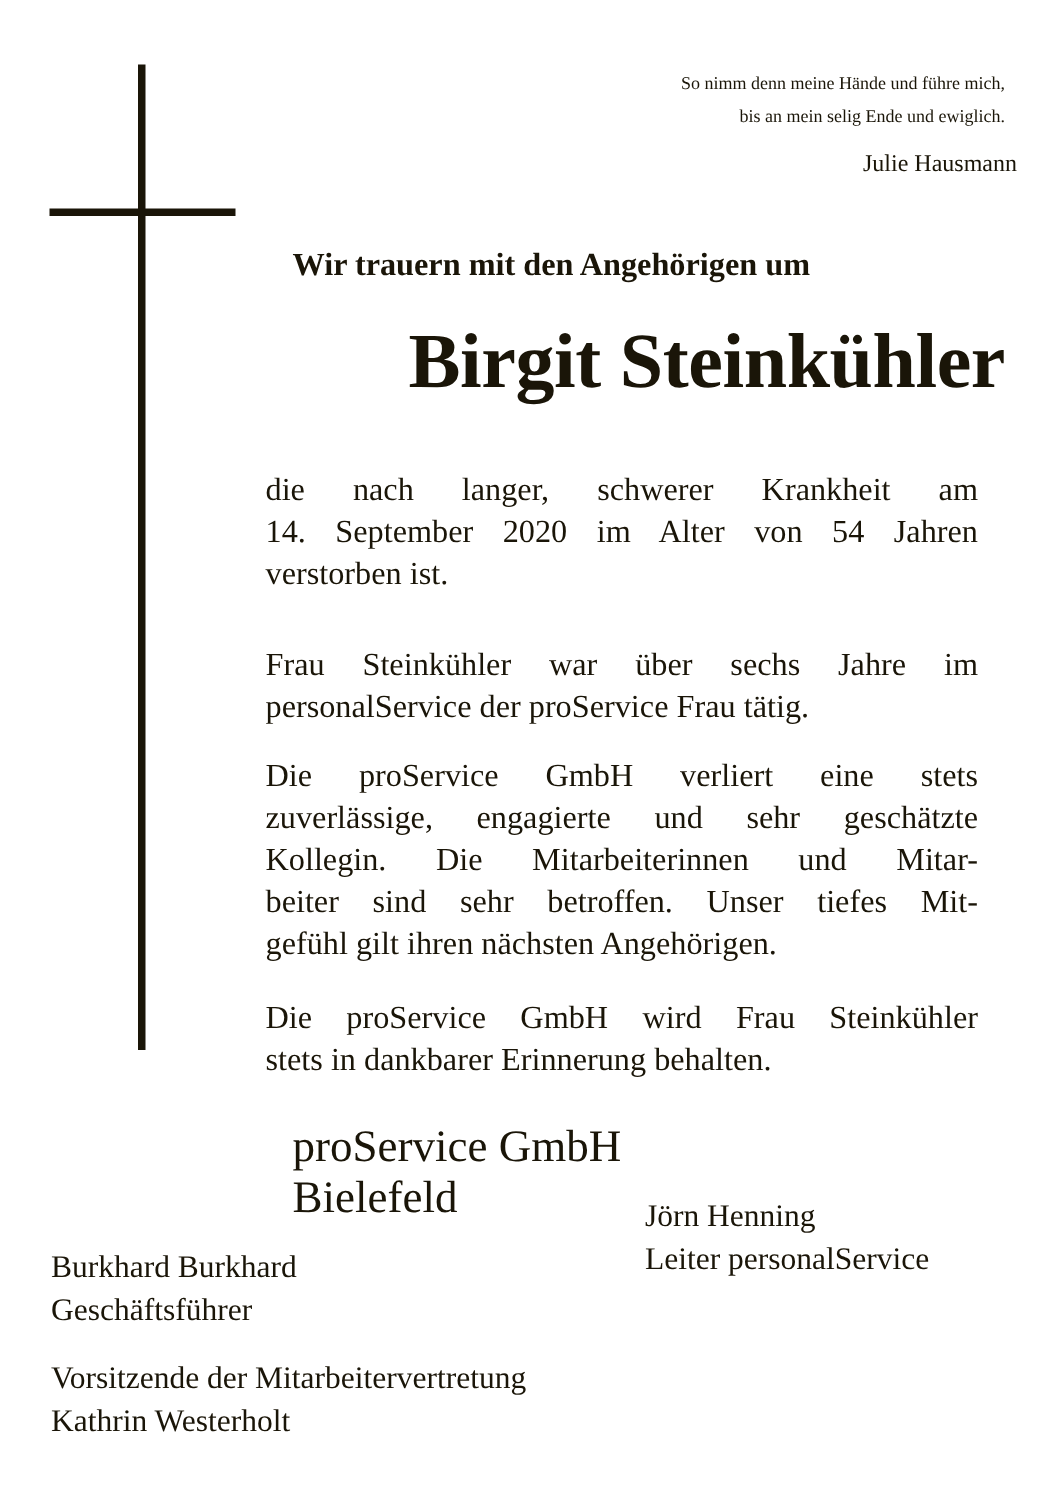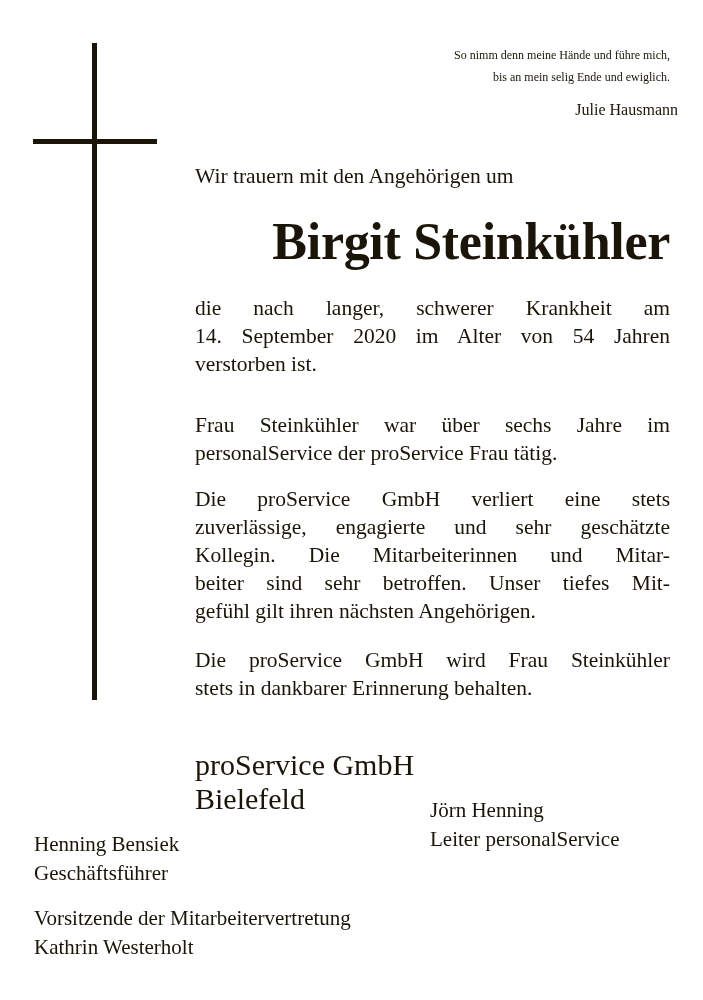--- a/index.html
+++ b/index.html
@@ -46,40 +46,42 @@
       text-align: right;
       font-size: 16px;
       line-height: 20px;
     }
     .intro {
       position: absolute;
       left: 195px;
       top: 162px;
       font-size: 21.5px;
       line-height: 28px;
+      font-weight: bold;
     }
     .name {
       position: absolute;
       left: 195px;
       width: 475px;
       top: 210px;
       text-align: right;
       font-size: 52px;
       font-weight: bold;
       line-height: 64px;
       letter-spacing: -0.3px;
     }
     .para {
       position: absolute;
-      left: 195px;
+      left: 177px;
       width: 475px;
       font-size: 21.5px;
       line-height: 28px;
       text-align: justify;
       text-align-last: left;
+      margin-top: 18px;
     }
     .p1 { top: 294px; }
     .p2 { top: 411px; }
     .p3 { top: 485px; }
     .p4 { top: 646px; }
     .line { display: block; text-align: justify; text-align-last: justify; }
     .line.last { text-align-last: left; }
     .company {
       position: absolute;
       left: 195px;
@@ -137,21 +139,21 @@
   <span class="line">Die proService GmbH wird Frau Steinkühler</span>
   <span class="line last">stets in dankbarer Erinnerung behalten.</span>
 </div>
 
 <div class="company">
   <div>proService GmbH</div>
   <div>Bielefeld</div>
 </div>
 
 <div class="sig sig-1">
-  <div>Henning Bensiek</div>
+  <div>Burkhard Burkhard</div>
   <div>Geschäftsführer</div>
 </div>
 <div class="sig sig-2">
   <div>Jörn Henning</div>
   <div>Leiter personalService</div>
 </div>
 <div class="sig sig-3">
   <div>Vorsitzende der Mitarbeitervertretung</div>
   <div>Kathrin Westerholt</div>
 </div>

